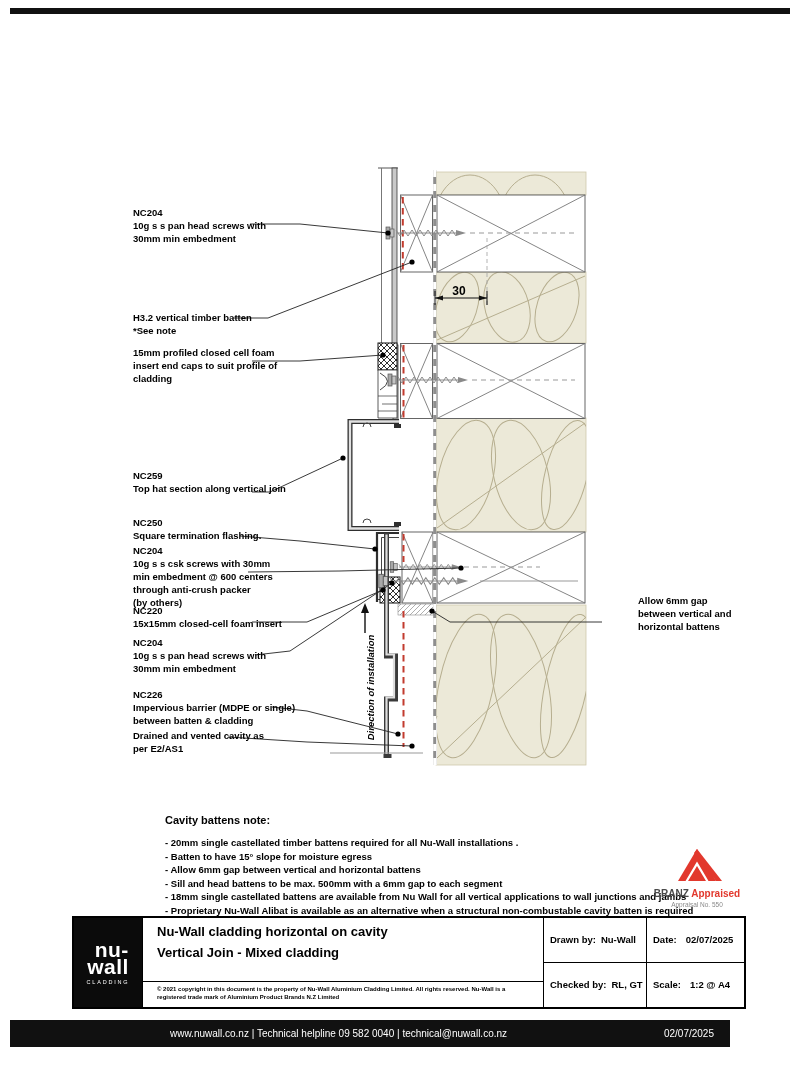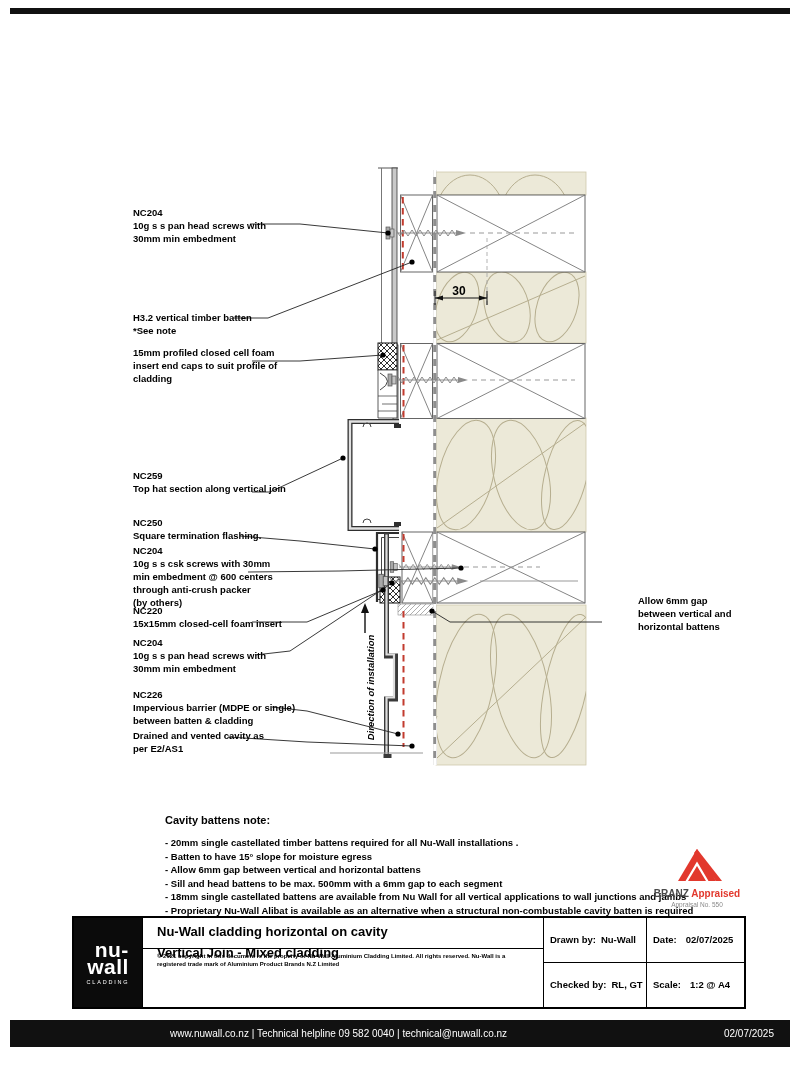--- a/index.html
+++ b/index.html
@@ -23,33 +23,33 @@
   .branz .branz-name{color:#4a4a4a;}
   .branz .branz-appraised{color:#e2382d;}
   .branz .branz-no{font-size:6.5px;color:#8a8a8a;margin-top:2px;}
   .titleblock{position:absolute;left:72px;top:916px;width:674px;height:93px;border:2px solid #000;
     box-sizing:border-box;display:flex;background:#fff;}
   .logo-cell{width:68px;background:#0b0b0b;color:#fff;display:flex;flex-direction:column;
     align-items:center;justify-content:center;flex-shrink:0;}
   .logo-word{font-size:21px;font-weight:bold;line-height:17px;letter-spacing:0.5px;text-align:right;}
   .logo-sub{font-size:5.5px;letter-spacing:1.8px;margin-top:4px;}
   .mid-cell{flex:1;display:flex;flex-direction:column;border-left:1.5px solid #000;border-right:1.5px solid #000;}
-  .tb-titles{height:31px;border-bottom:1.5px solid #000;padding:6px 0 0 14px;box-sizing:border-box;}
+  .tb-titles{height:64px;border-bottom:1.5px solid #000;padding:6px 0 0 14px;box-sizing:border-box;}
   .tb-title{font-size:13px;font-weight:bold;}
   .tb-subtitle{font-size:13px;font-weight:bold;margin-top:6px;}
   .tb-copy{flex:1;padding:4px 14px 0 14px;font-size:6px;font-weight:bold;line-height:7.5px;}
   .right-cell{width:200px;display:flex;flex-direction:column;flex-shrink:0;}
   .dwg-no{height:29px;line-height:29px;text-align:center;font-size:13px;font-weight:bold;border-bottom:1.5px solid #000;}
   .tb-grid{flex:1;display:grid;grid-template-columns:102px 1fr;grid-template-rows:1fr 1fr;}
   .tb-cell{font-size:9.5px;font-weight:bold;display:flex;align-items:center;padding-left:6px;box-sizing:border-box;}
   .tb-cell .val{margin-left:5px;}
   .tb-cell.c-r{border-left:1.5px solid #000;}
   .tb-cell.c-b{border-bottom:1.5px solid #000;}
   .tb-cell .lbl-gap{margin-left:9px;}
-  .footerbar{left:10px;top:1020px;width:780px;height:27px;display:flex;align-items:center;
+  .footerbar{left:10px;top:1020px;width:720px;height:27px;display:flex;align-items:center;
     justify-content:space-between;box-sizing:border-box;padding:0 16px 0 160px;color:#fff;font-size:10px;}
 </style>
 </head>
 <body>
 
 <div class="bar topbar"></div>
 
 <svg class="dwg-svg" width="800" height="1080" viewBox="0 0 800 1080">
   <defs>
     <pattern id="xh" width="6" height="6" patternUnits="userSpaceOnUse">

